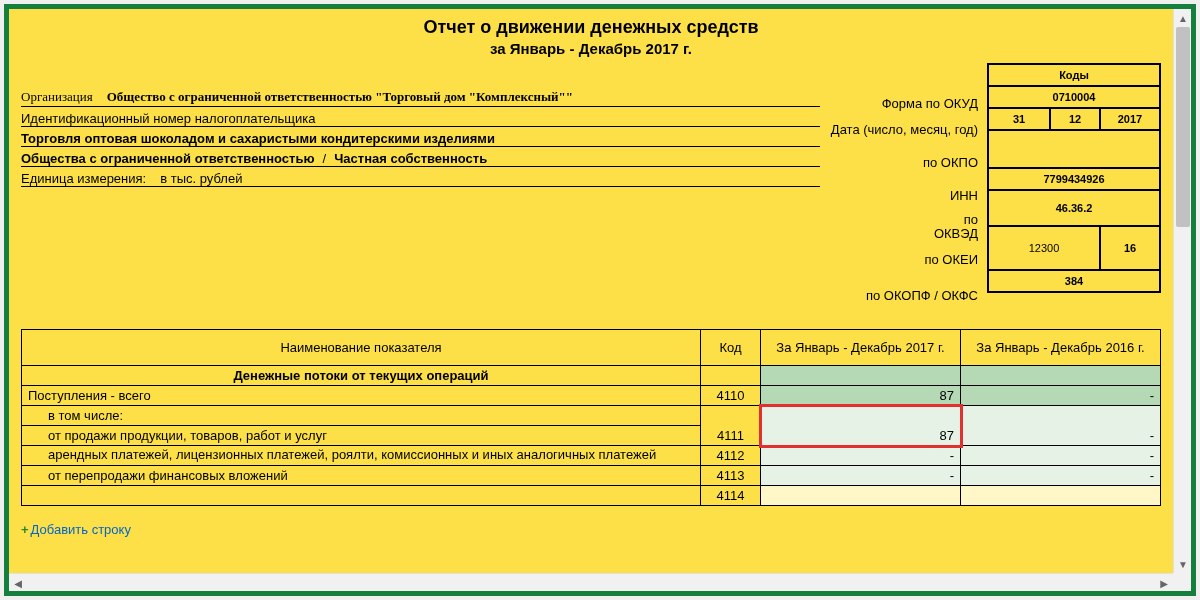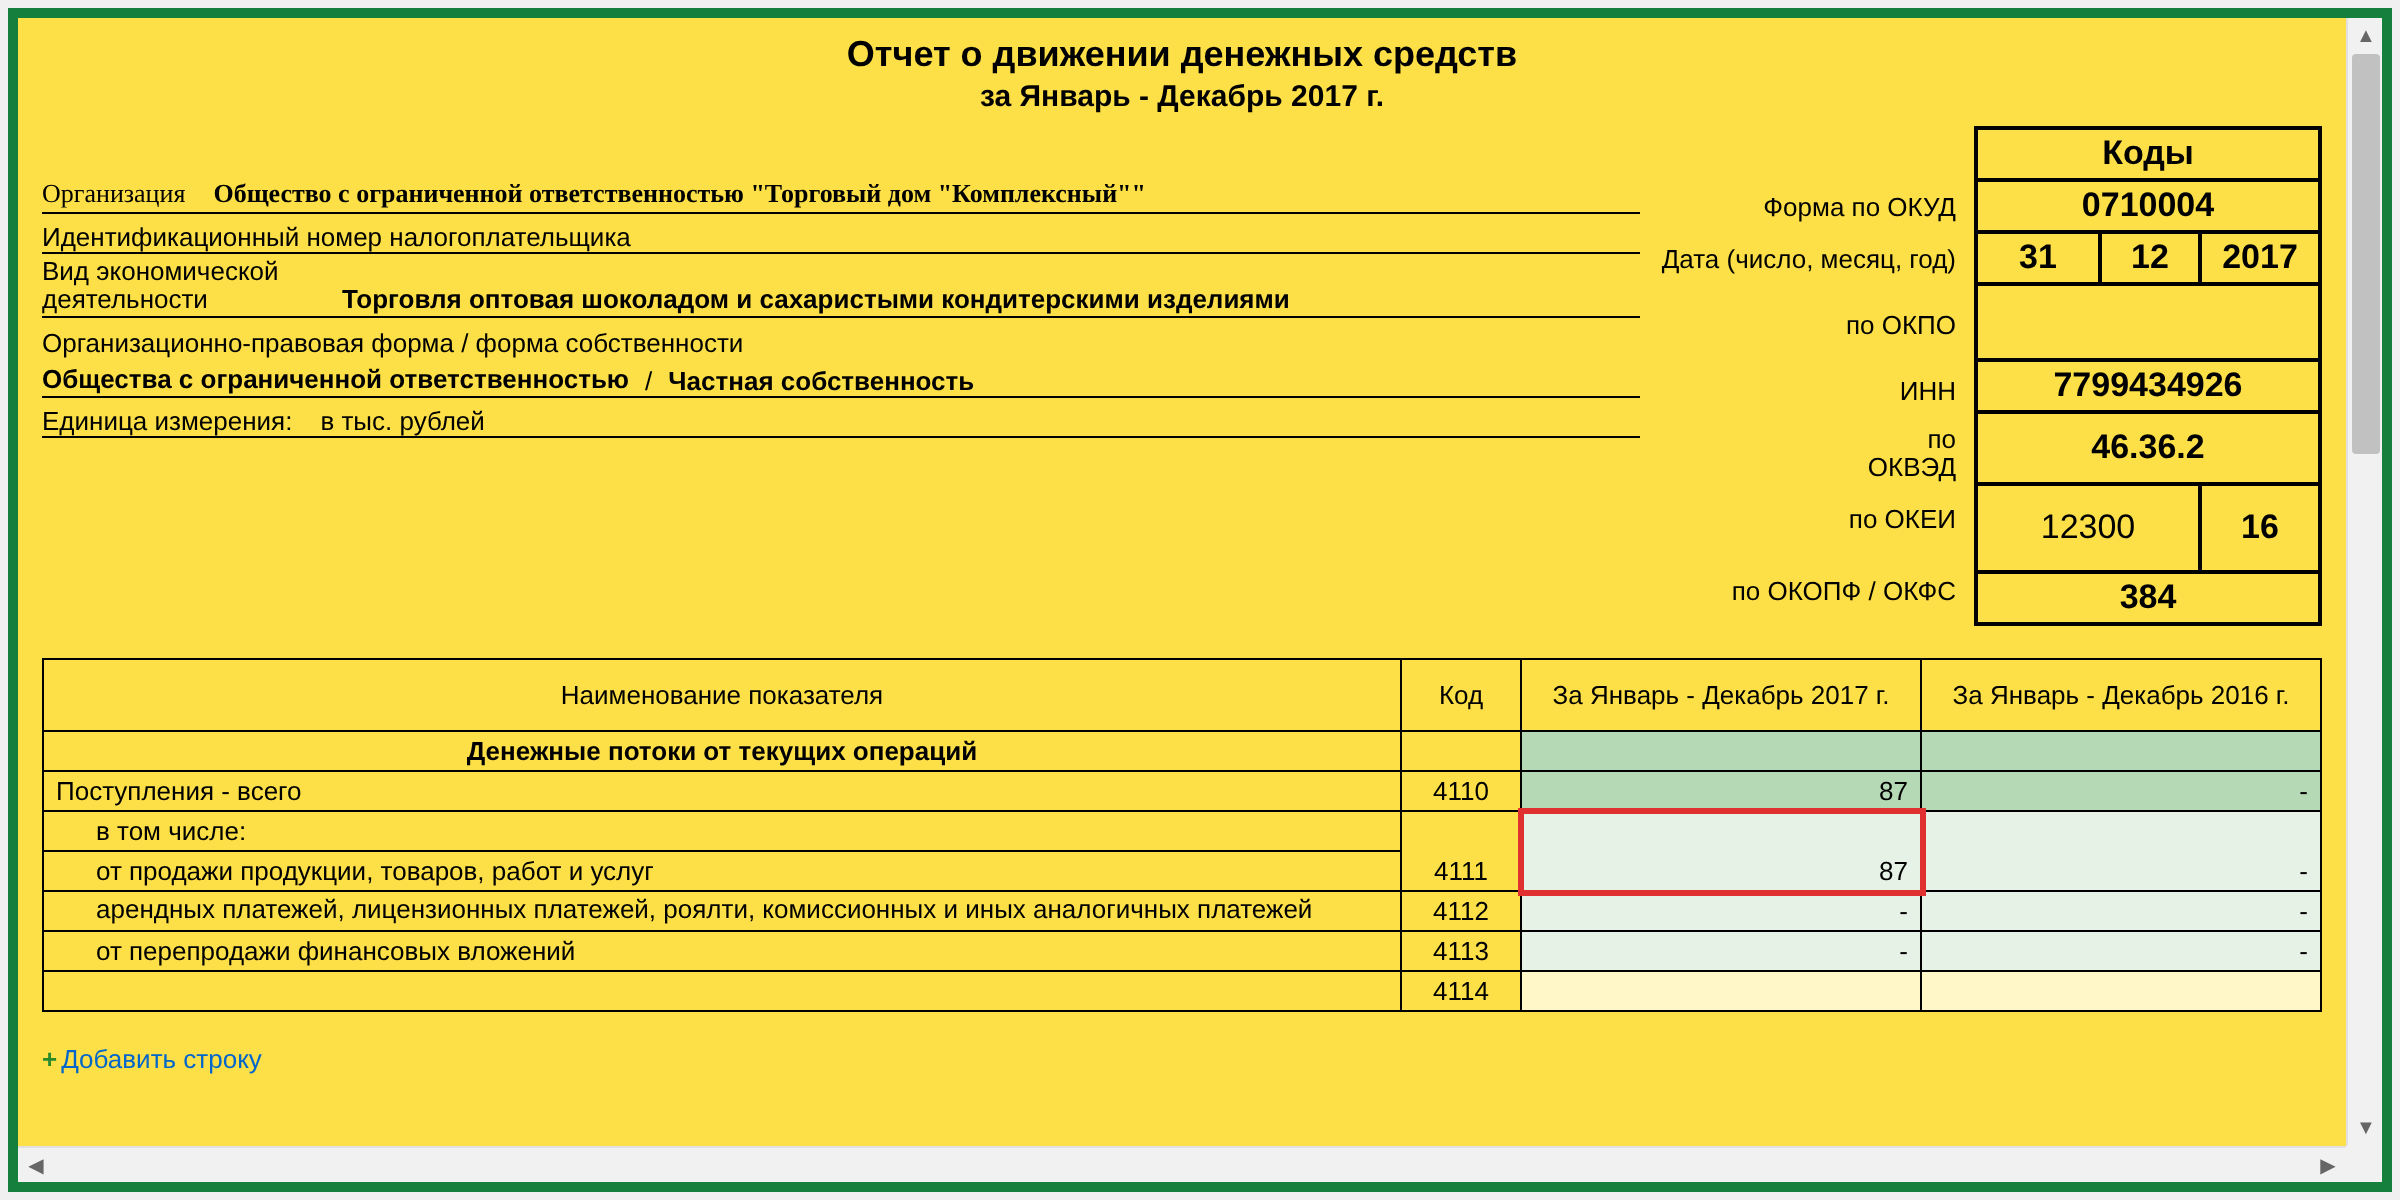--- a/index.html
+++ b/index.html
@@ -85,21 +85,21 @@
   .meta-left {
     flex: 1;
   }
   .codes-box {
     border-collapse: collapse;
   }
   .codes-box td, .codes-box th {
     border: 2px solid #000;
     padding: 2px 6px;
     text-align: center;
-    font-size: 17px;
+    font-size: 11px;
     height: 22px;
   }
   .codes-box th { font-weight: bold; }
   .codes-labels {
     text-align: right;
     padding-right: 6px;
     font-size: 13px;
     white-space: nowrap;
   }
   .codes-labels td {
@@ -191,27 +191,23 @@
         <div class="meta-row" style="align-items:flex-start;font-family:Liberation Serif, serif;">
           <span class="meta-label">Организация</span>
           <span class="meta-value" style="max-width:520px; display:inline-block;">Общество с ограниченной ответственностью "Торговый дом "Комплексный""</span>
         </div>
 
         <div class="meta-row">
           <span class="meta-label">Идентификационный номер налогоплательщика</span>
         </div>
 
         <div class="meta-row" style="align-items:flex-end;">
-          <span class="meta-label" style="max-width:150px; white-space:normal; line-height:1.1;">Вид экономической деятельности</span>
           <span class="meta-value" style="max-width:520px; display:inline-block; line-height:1.1;">Торговля оптовая шоколадом и сахаристыми кондитерскими изделиями</span>
         </div>
 
-        <div class="meta-row noborder" style="padding-top:2px;">
-          <span class="meta-label">Организационно-правовая форма / форма собственности</span>
-        </div>
         <div class="meta-row">
           <span class="meta-value" style="display:inline-block; min-width:230px; line-height:1.1;">Общества с ограниченной ответственностью</span>
           <span class="meta-value2" style="padding:0 8px;">/</span>
           <span class="meta-value">Частная собственность</span>
         </div>
 
         <div class="meta-row">
           <span class="meta-label">Единица измерения:</span>
           <span class="meta-value2">в тыс. рублей</span>
         </div>

